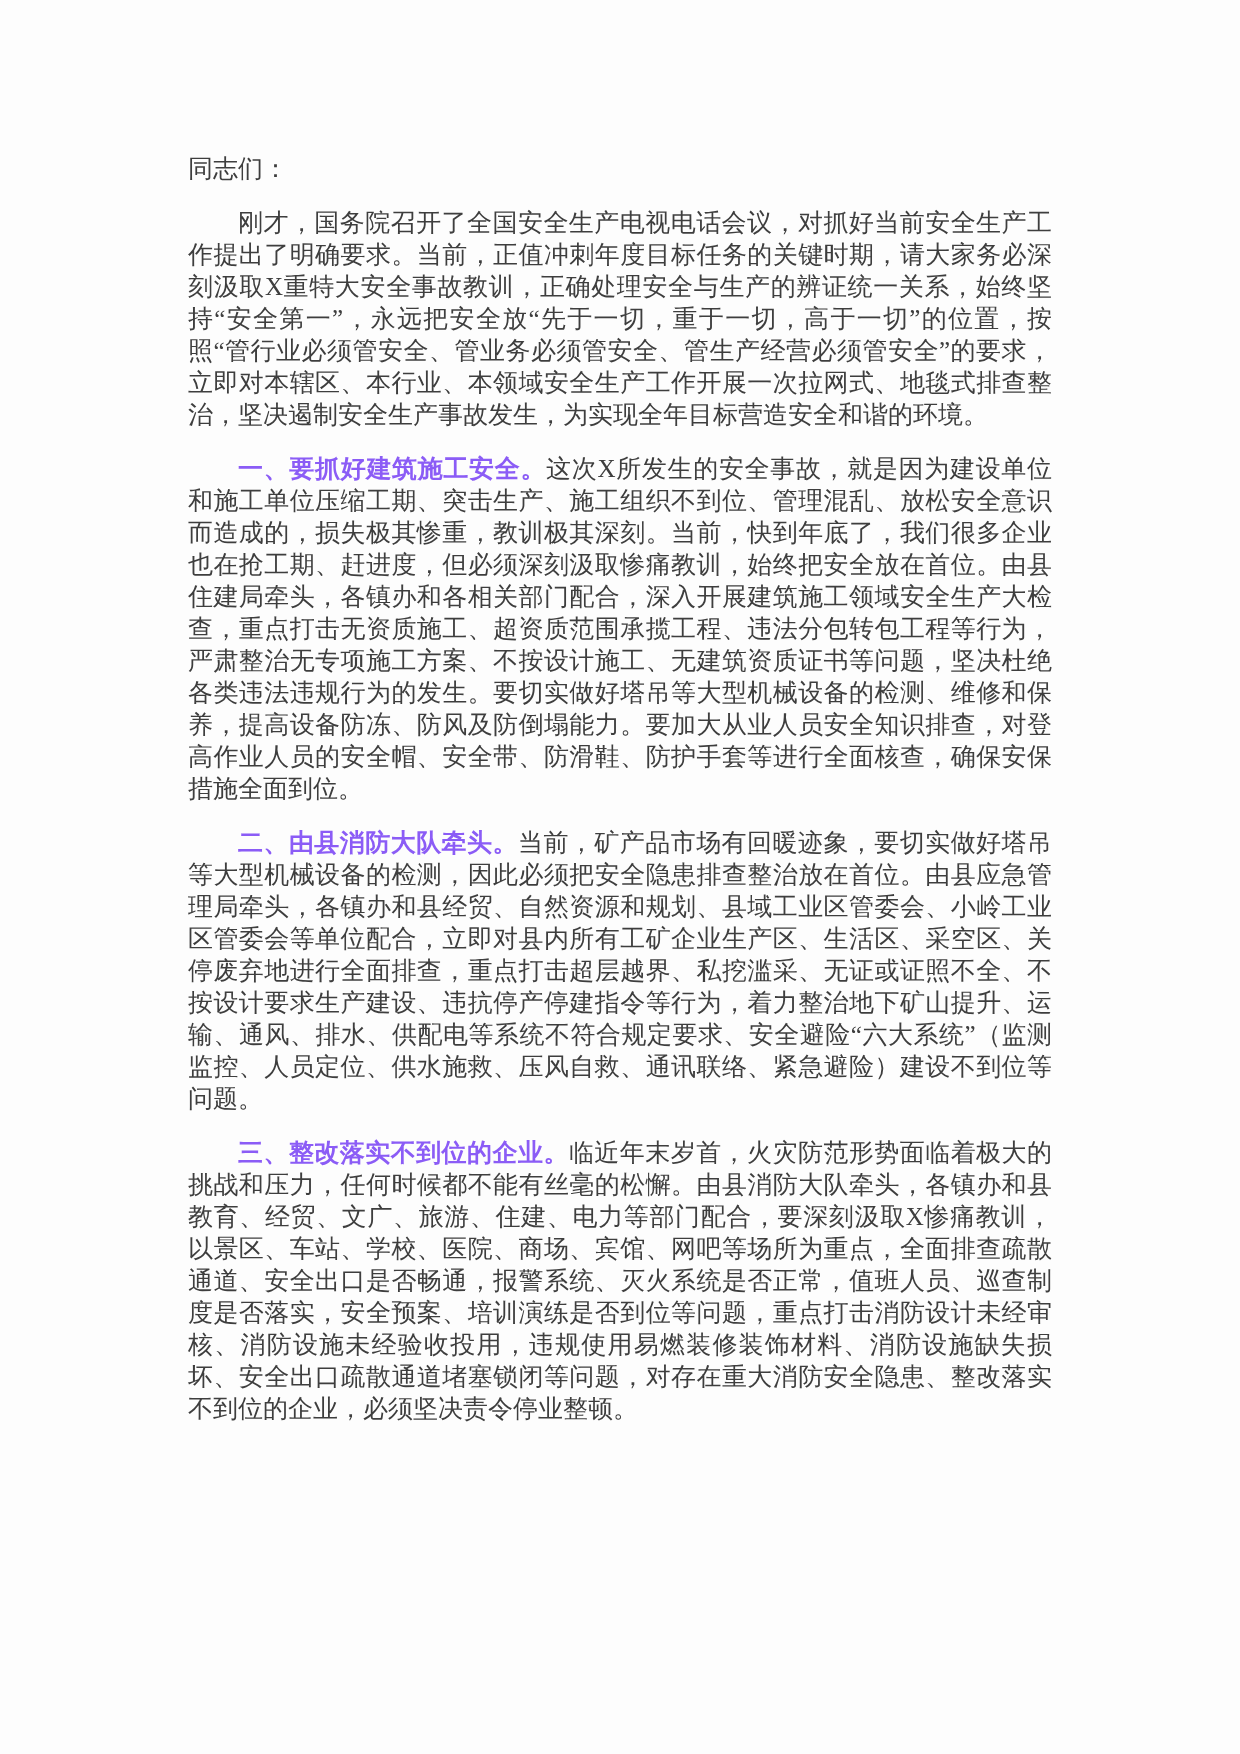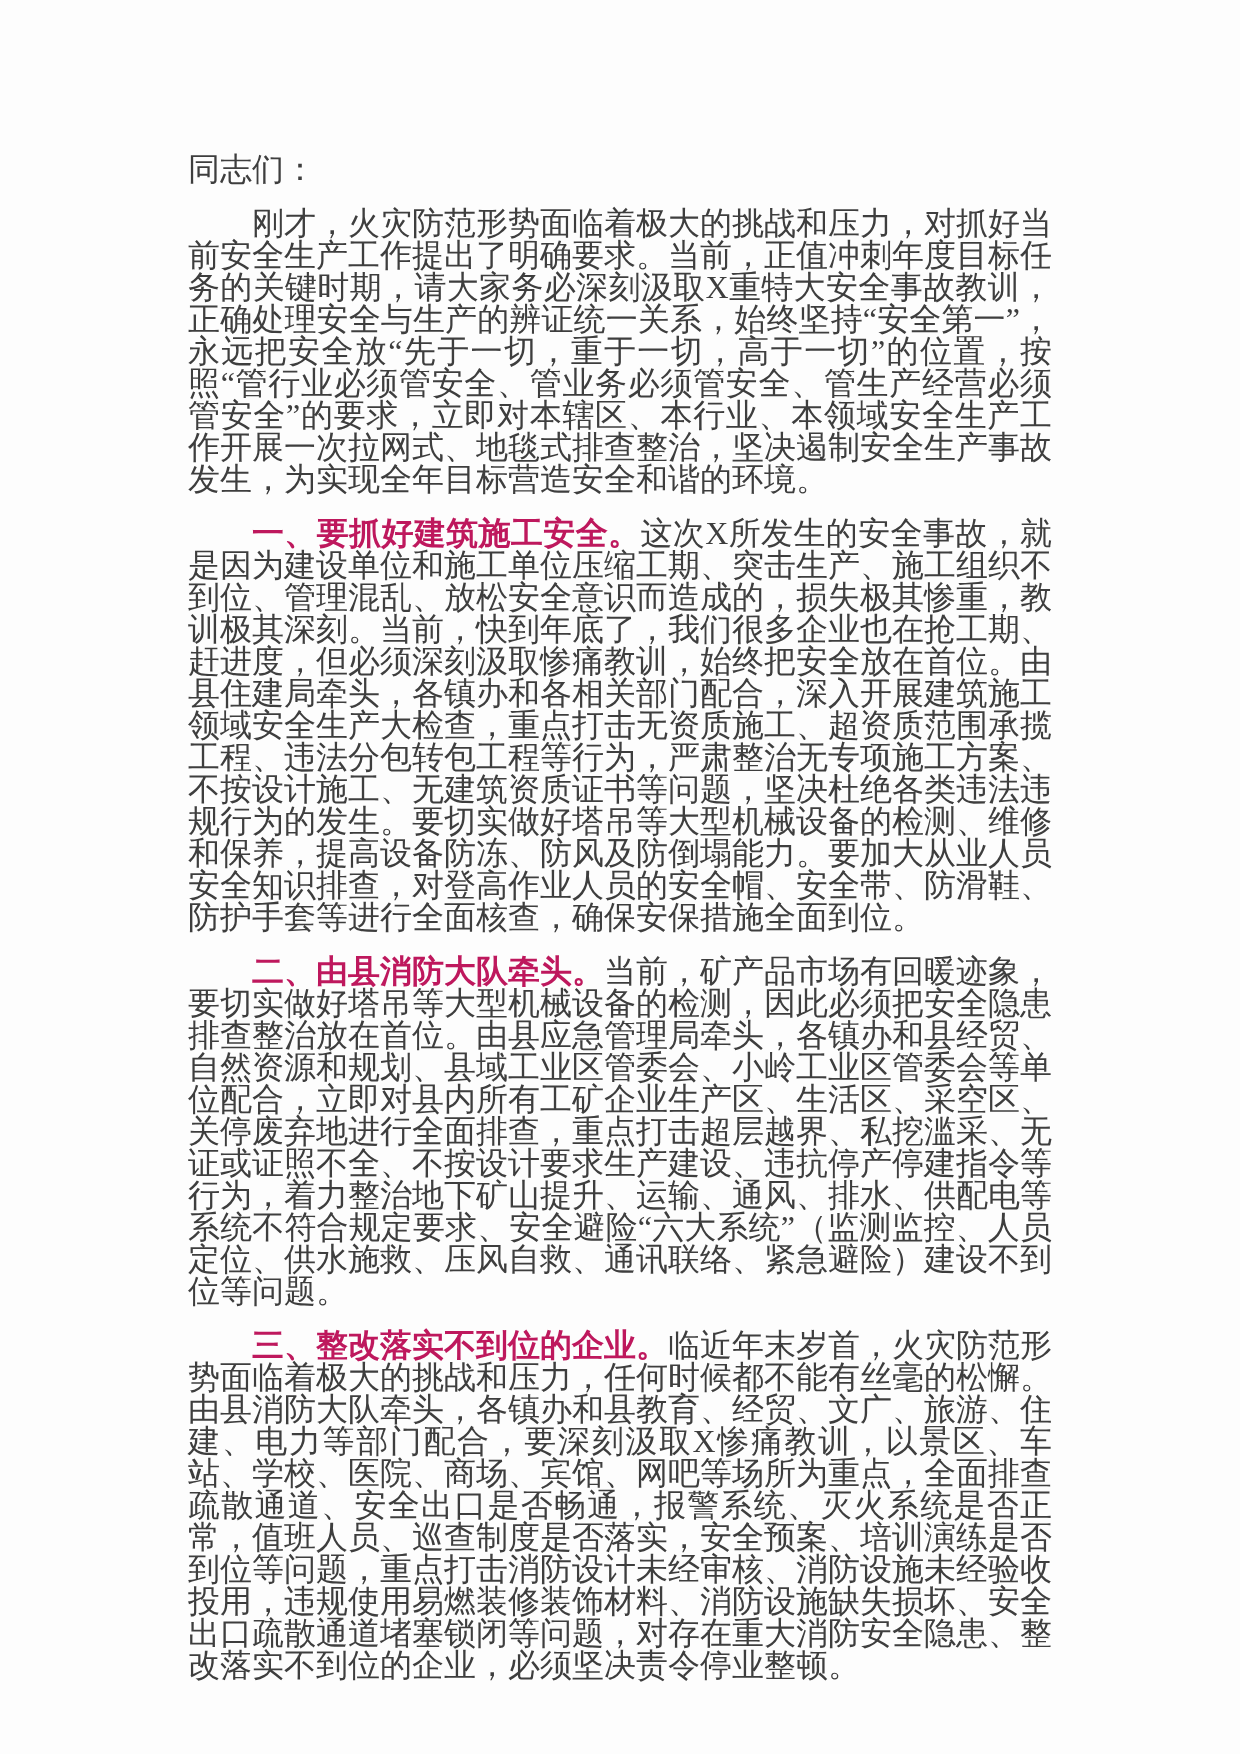--- a/index.html
+++ b/index.html
@@ -10,49 +10,49 @@
   .page {
     position: relative;
     width: 1240px;
     height: 1754px;
     margin: 0 auto;
     background: #fdfdfd;
     box-sizing: border-box;
     padding: 153px 188px 0 188px;
     overflow: hidden;
     font-family: "Liberation Serif", "DejaVu Serif", serif;
-    font-size: 32px;
+    font-size: 25px;
     line-height: 32px;
     color: #3e3e3e;
     text-align: justify;
   }
   .salutation {
     margin: 0 0 22px 0;
     text-indent: 0;
   }
   .para {
     margin: 0 0 22px 0;
     text-indent: 2em;
   }
   .para:last-child {
     margin-bottom: 0;
   }
   .lead {
     font-weight: 700;
-    color: #be185d;
+    color: #8b5cf6;
   }
 </style>
 </head>
 <body>
 
 <div class="page">
 
   <p class="salutation">同志们：</p>
 
-  <p class="para"><span>刚才，火灾防范形势面临着极大的挑战和压力，对抓好当前安全生产工作提出了明确要求。当前，正值冲刺年度目标任务的关键时期，请大家务必深刻汲取X重特大安全事故教训，正确处理安全与生产的辨证统一关系，始终坚持“安全第一”，永远把安全放“先于一切，重于一切，高于一切”的位置，按照“管行业必须管安全、管业务必须管安全、管生产经营必须管安全”的要求，立即对本辖区、本行业、本领域安全生产工作开展一次拉网式、地毯式排查整治，坚决遏制安全生产事故发生，为实现全年目标营造安全和谐的环境。</span></p>
+  <p class="para"><span>刚才，国务院召开了全国安全生产电视电话会议，对抓好当前安全生产工作提出了明确要求。当前，正值冲刺年度目标任务的关键时期，请大家务必深刻汲取X重特大安全事故教训，正确处理安全与生产的辨证统一关系，始终坚持“安全第一”，永远把安全放“先于一切，重于一切，高于一切”的位置，按照“管行业必须管安全、管业务必须管安全、管生产经营必须管安全”的要求，立即对本辖区、本行业、本领域安全生产工作开展一次拉网式、地毯式排查整治，坚决遏制安全生产事故发生，为实现全年目标营造安全和谐的环境。</span></p>
 
   <p class="para"><b class="lead">一、要抓好建筑施工安全。</b><span>这次X所发生的安全事故，就是因为建设单位和施工单位压缩工期、突击生产、施工组织不到位、管理混乱、放松安全意识而造成的，损失极其惨重，教训极其深刻。当前，快到年底了，我们很多企业也在抢工期、赶进度，但必须深刻汲取惨痛教训，始终把安全放在首位。由县住建局牵头，各镇办和各相关部门配合，深入开展建筑施工领域安全生产大检查，重点打击无资质施工、超资质范围承揽工程、违法分包转包工程等行为，严肃整治无专项施工方案、不按设计施工、无建筑资质证书等问题，坚决杜绝各类违法违规行为的发生。要切实做好塔吊等大型机械设备的检测、维修和保养，提高设备防冻、防风及防倒塌能力。要加大从业人员安全知识排查，对登高作业人员的安全帽、安全带、防滑鞋、防护手套等进行全面核查，确保安保措施全面到位。</span></p>
 
   <p class="para"><b class="lead">二、由县消防大队牵头。</b><span>当前，矿产品市场有回暖迹象，要切实做好塔吊等大型机械设备的检测，因此必须把安全隐患排查整治放在首位。由县应急管理局牵头，各镇办和县经贸、自然资源和规划、县域工业区管委会、小岭工业区管委会等单位配合，立即对县内所有工矿企业生产区、生活区、采空区、关停废弃地进行全面排查，重点打击超层越界、私挖滥采、无证或证照不全、不按设计要求生产建设、违抗停产停建指令等行为，着力整治地下矿山提升、运输、通风、排水、供配电等系统不符合规定要求、安全避险“六大系统”（监测监控、人员定位、供水施救、压风自救、通讯联络、紧急避险）建设不到位等问题。</span></p>
 
   <p class="para"><b class="lead">三、整改落实不到位的企业。</b><span>临近年末岁首，火灾防范形势面临着极大的挑战和压力，任何时候都不能有丝毫的松懈。由县消防大队牵头，各镇办和县教育、经贸、文广、旅游、住建、电力等部门配合，要深刻汲取X惨痛教训，以景区、车站、学校、医院、商场、宾馆、网吧等场所为重点，全面排查疏散通道、安全出口是否畅通，报警系统、灭火系统是否正常，值班人员、巡查制度是否落实，安全预案、培训演练是否到位等问题，重点打击消防设计未经审核、消防设施未经验收投用，违规使用易燃装修装饰材料、消防设施缺失损坏、安全出口疏散通道堵塞锁闭等问题，对存在重大消防安全隐患、整改落实不到位的企业，必须坚决责令停业整顿。</span></p>
 
 
 </div>
 

